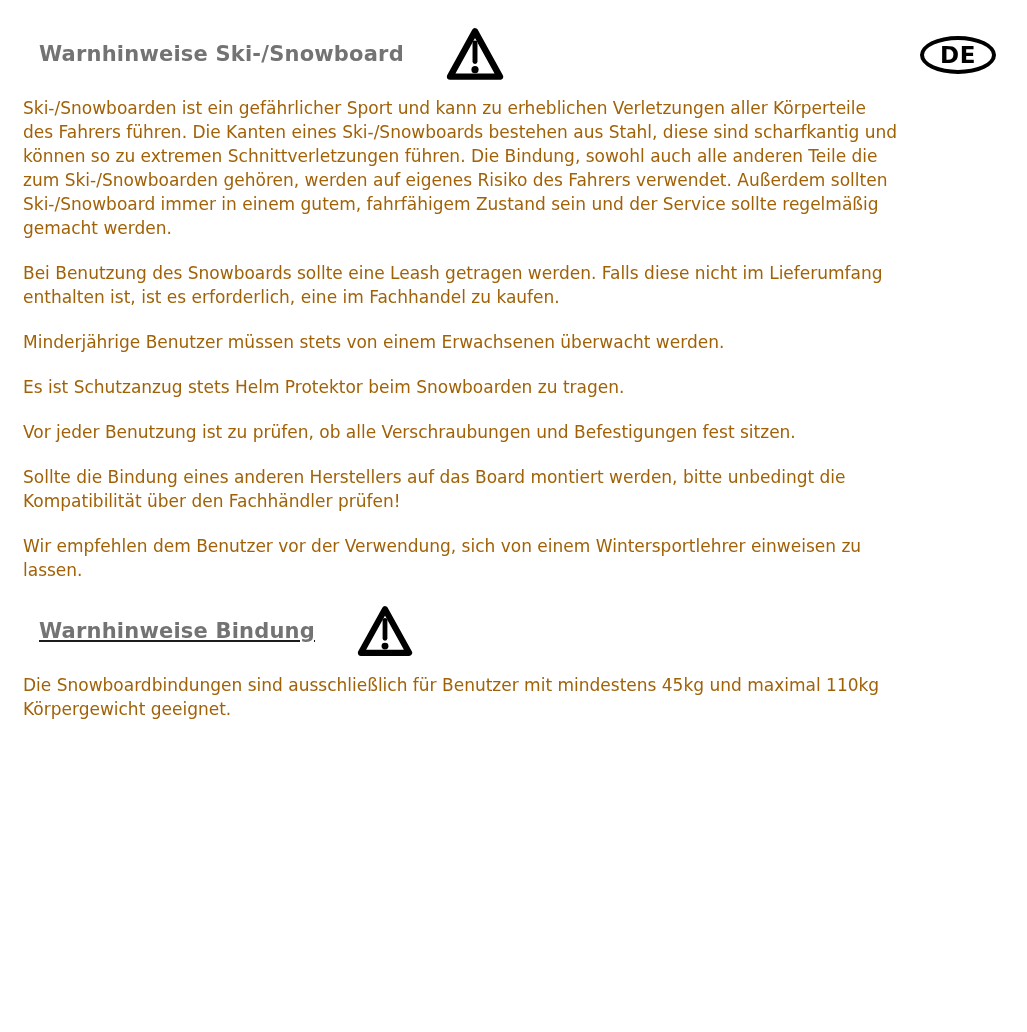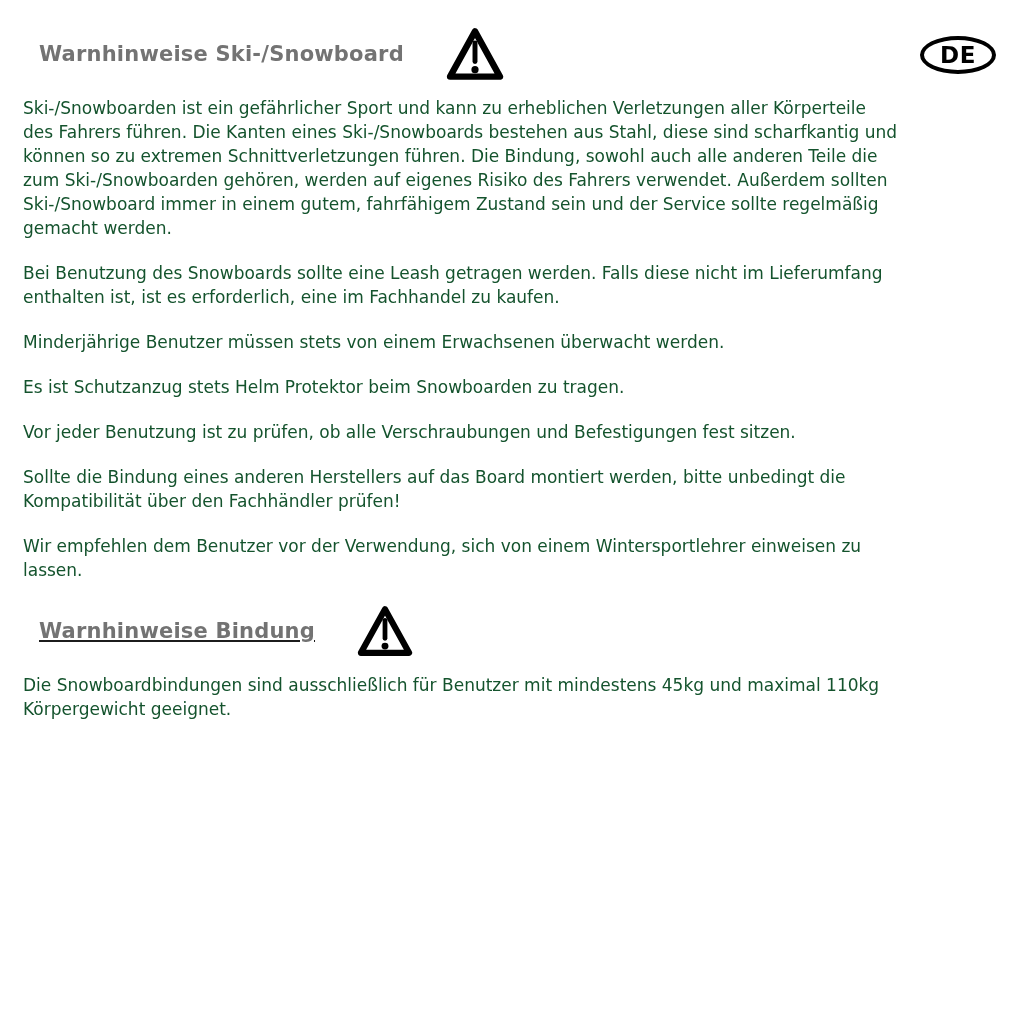--- a/index.html
+++ b/index.html
@@ -28,21 +28,21 @@
     margin: 16px;
     letter-spacing: 0.2px;
     white-space: nowrap;
   }
   .warn-icon { flex: 0 0 auto; display: block; }
   p.body-text {
     font-size: 17px;
     line-height: 24px;
     margin: 0 0 21px 0;
     white-space: pre-line;
-    color: #14532d;
+    color: #a16207;
   }
   .lang-badge {
     position: absolute;
     top: 36px;
     right: 31px;
     width: 68px;
     height: 30px;
     border: 4px solid #000000;
     border-radius: 50%;
     display: flex;

